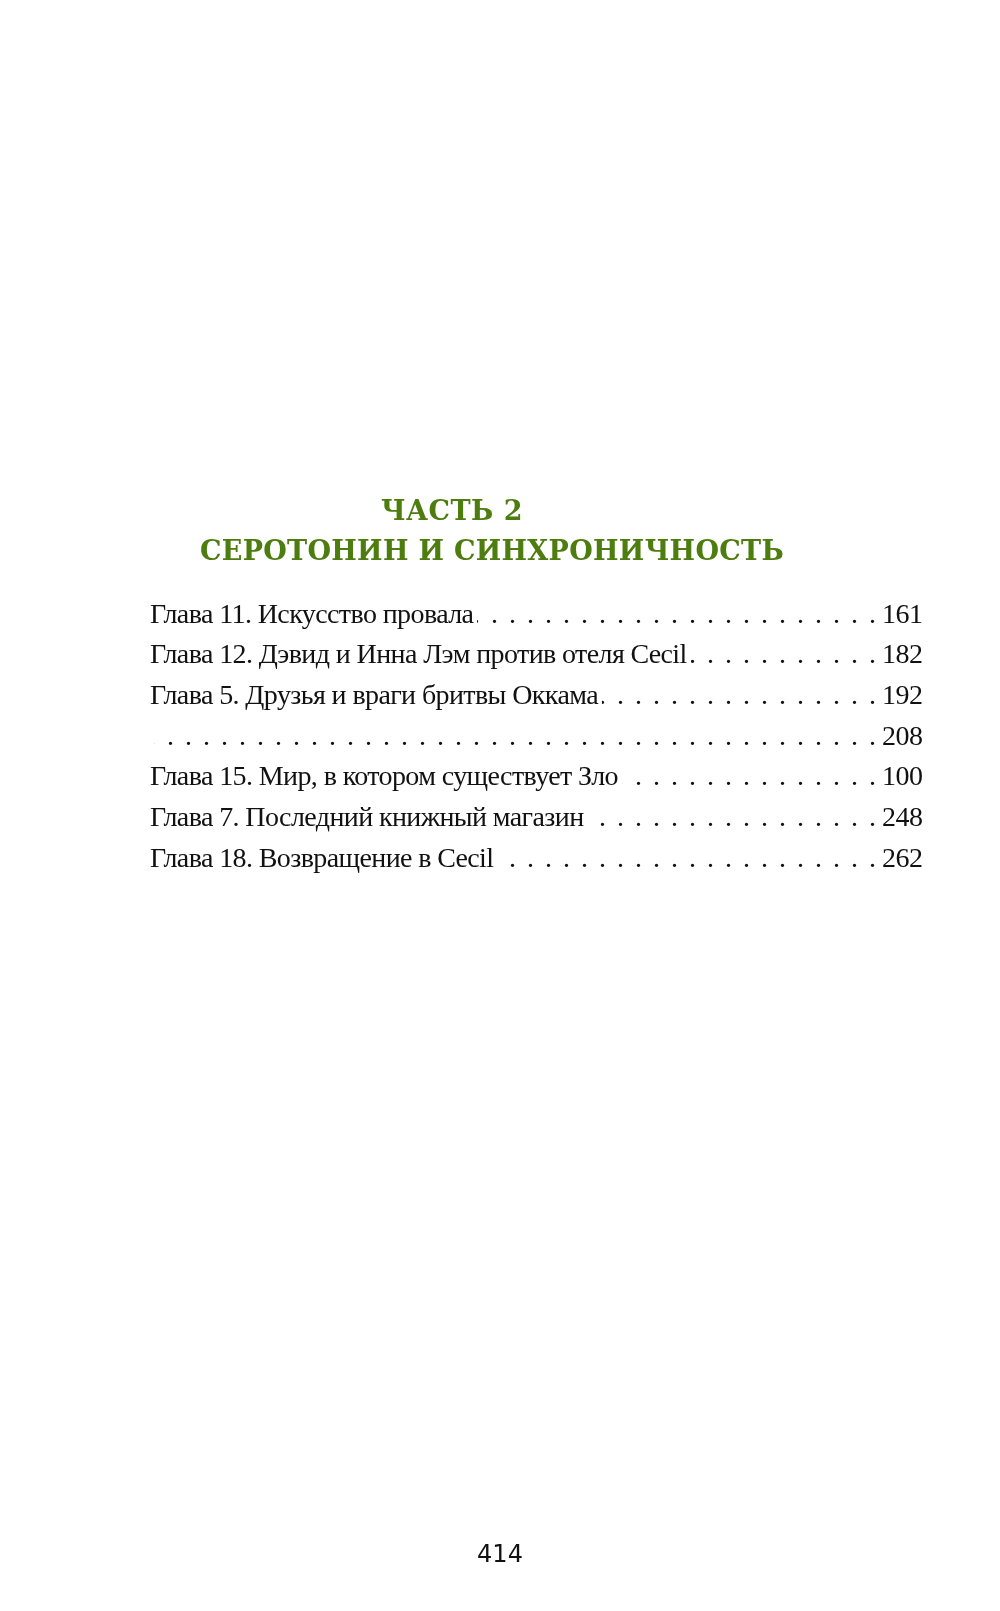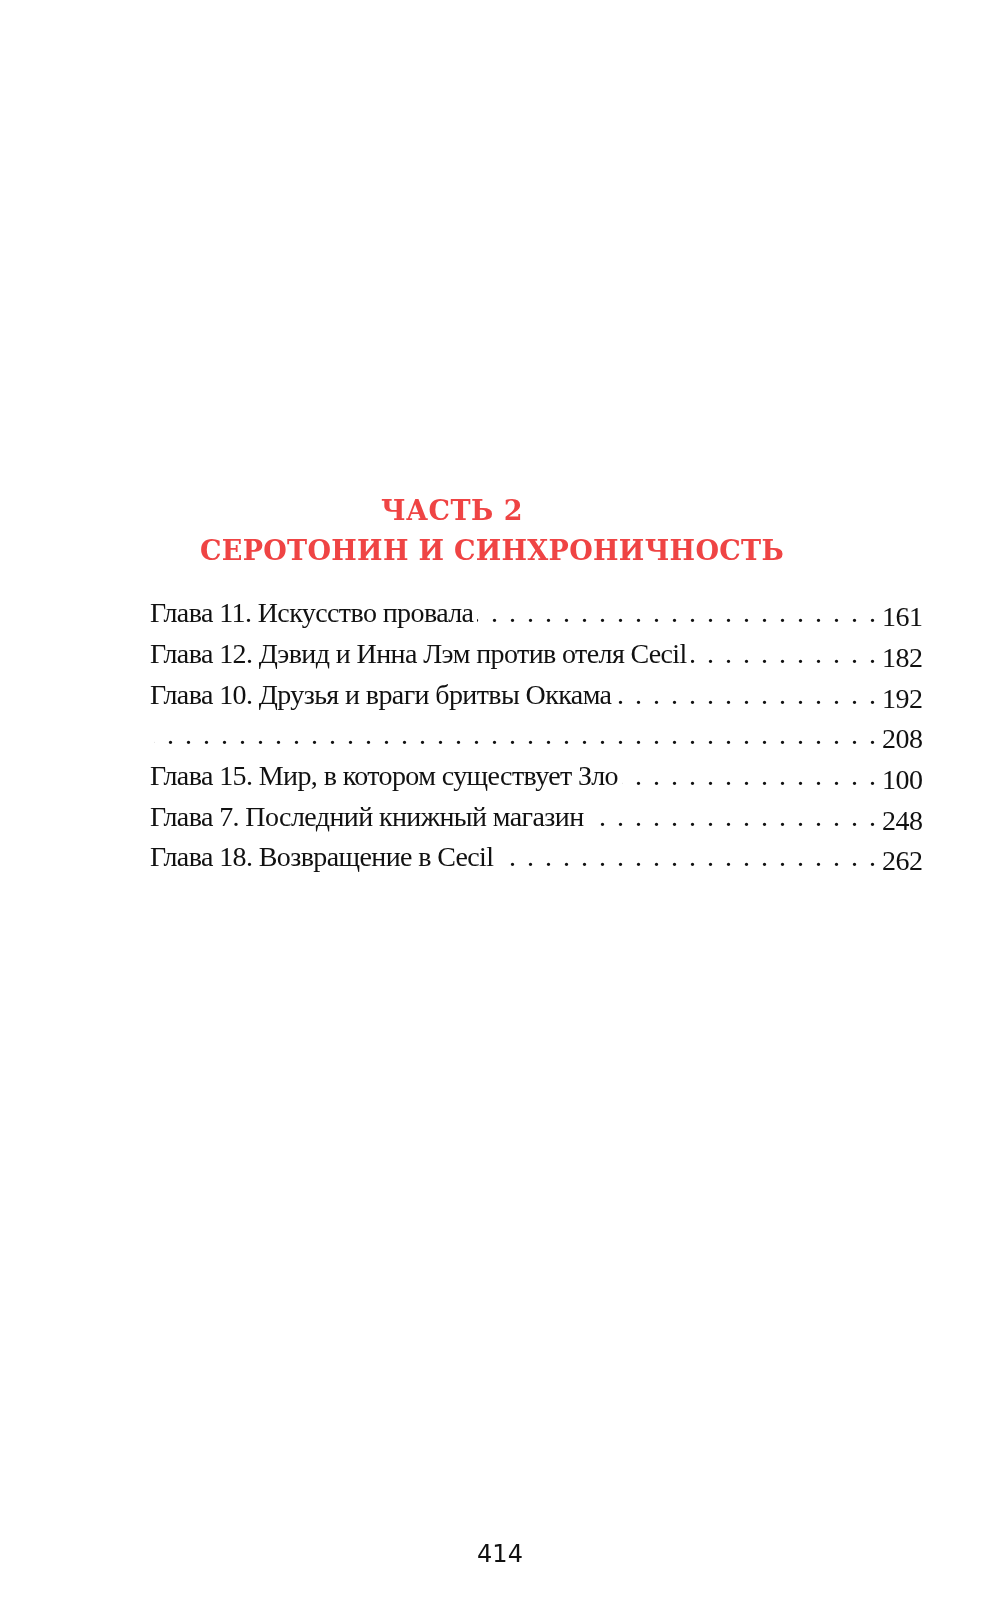--- a/index.html
+++ b/index.html
@@ -21,42 +21,42 @@
       width: 1000px; height: 1611px;
       background: #ffffff;
     }
     .part-header {
       position: absolute;
       left: 0;
       width: 904px;
       text-align: center;
       font-family: "DejaVu Serif", "Liberation Serif", serif;
       font-weight: bold;
-      color: #ef4444;
+      color: #4d7c0f;
     }
     .part-number {
       top: 495px;
       font-size: 27px;
       letter-spacing: 0.5px;
     }
     .part-title {
       top: 535px;
       font-size: 27px;
       letter-spacing: 0.3px;
       left: 40px;
     }
     .toc {
       position: absolute;
       left: 150px;
       top: 593px;
       width: 772px;
     }
     .toc-row {
       display: flex;
-      align-items: center;
+      align-items: flex-end;
       height: 40.7px;
       font-size: 28px;
       line-height: 40px;
       white-space: nowrap;
     }
     .toc-title {
       flex: 0 0 auto;
       letter-spacing: -0.6px;
       transform-origin: left;
     }
@@ -105,21 +105,21 @@
       <span class="toc-title">Глава 11. Искусство провала</span>
       <span class="toc-leader"></span>
       <span class="toc-page">161</span>
     </div>
     <div class="toc-row">
       <span class="toc-title">Глава 12. Дэвид и Инна Лэм против отеля Cecil</span>
       <span class="toc-leader"></span>
       <span class="toc-page">182</span>
     </div>
     <div class="toc-row">
-      <span class="toc-title">Глава 10. Друзья и враги бритвы Оккама</span>
+      <span class="toc-title">Глава 5. Друзья и враги бритвы Оккама</span>
       <span class="toc-leader"></span>
       <span class="toc-page">192</span>
     </div>
     <div class="toc-row">
       <span class="toc-leader"></span>
       <span class="toc-page">208</span>
     </div>
     <div class="toc-row">
       <span class="toc-title">Глава 15. Мир, в котором существует Зло</span>
       <span class="toc-leader"></span>

